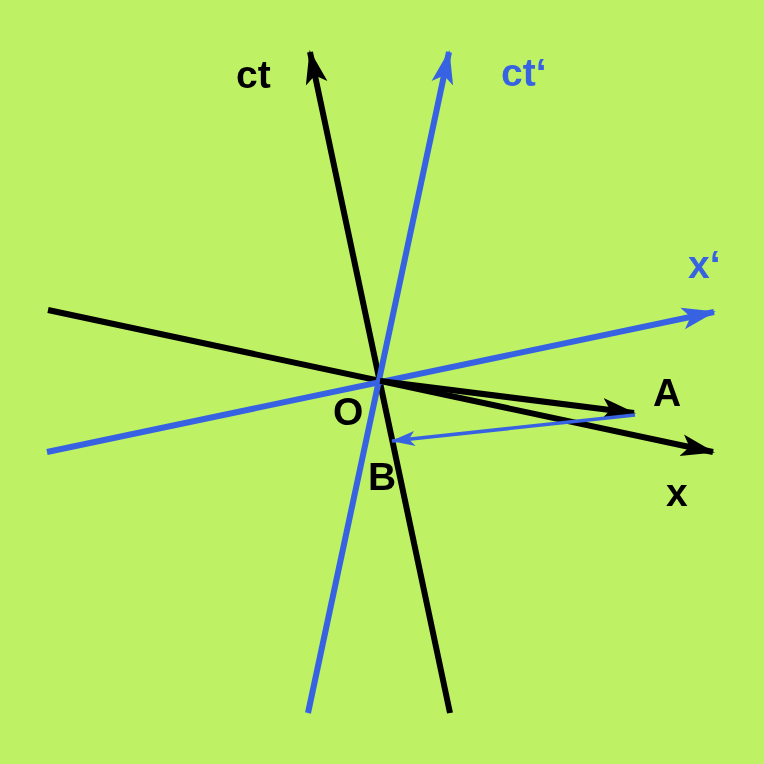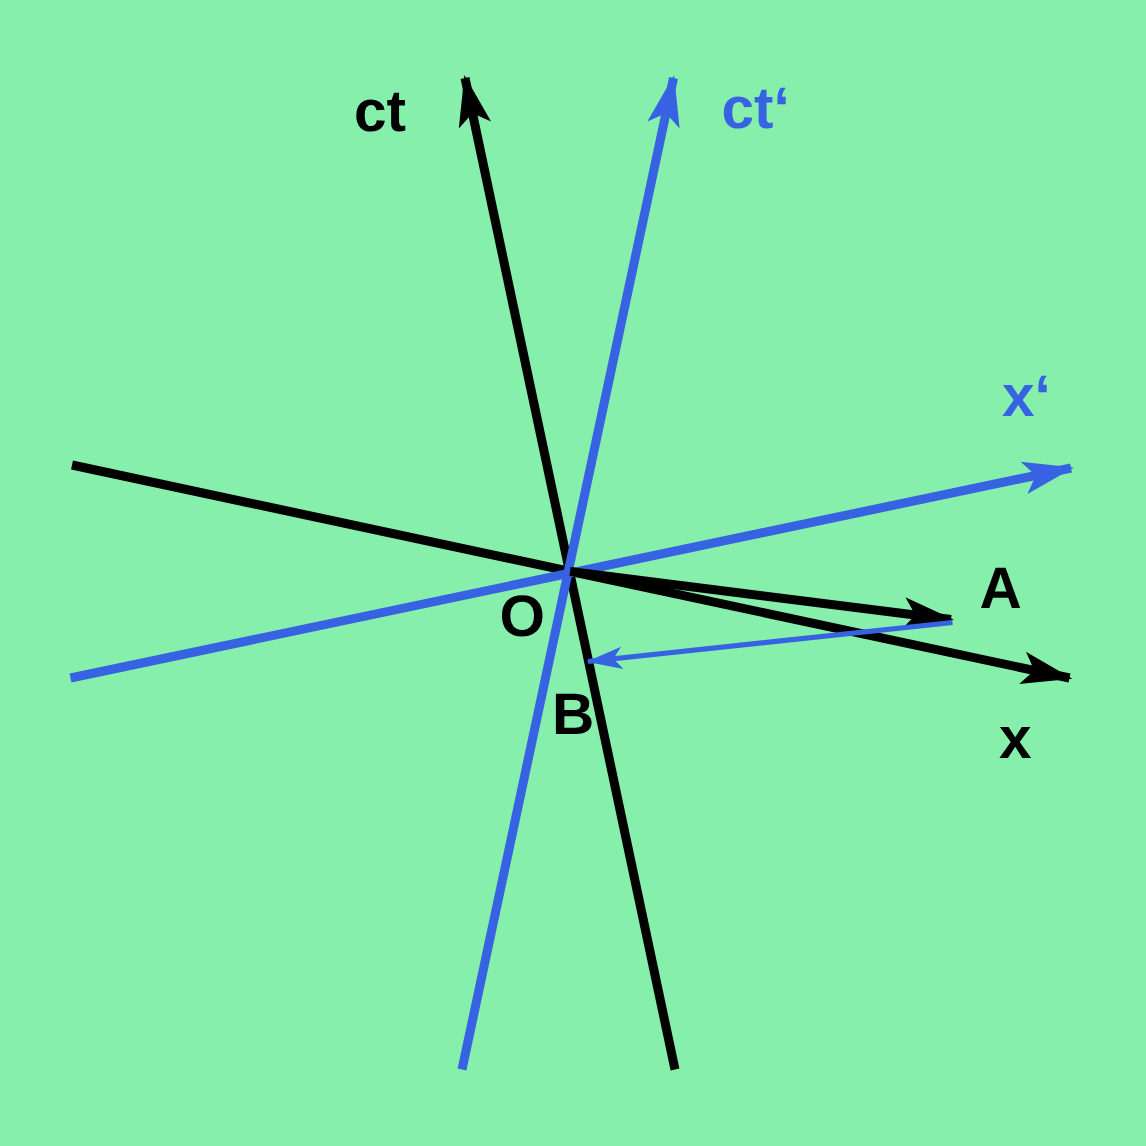--- a/index.html
+++ b/index.html
@@ -4,40 +4,40 @@
 <style>
   html, body {
     margin: 0;
     padding: 0;
     background: #ffffff;
   }
   .stage {
     position: relative;
     width: 764px;
     height: 764px;
-    background: #86efac;
+    background: #bef264;
     overflow: hidden;
     font-family: "Liberation Sans", sans-serif;
   }
   .stage svg {
     position: absolute;
     left: 0;
     top: 0;
   }
   .lbl {
     position: absolute;
     font-family: "Liberation Sans", sans-serif;
     font-weight: bold;
     font-size: 39px;
     line-height: 1;
     color: #000000;
     white-space: nowrap;
     user-select: none;
   }
-  .lbl.blue { color: #3763E3; }
+  .lbl.blue { color: #3763E3; margin-left: 20px; }
   .lbl-ct       { left: 236px; top: 55px;  }
   .lbl-ct-prime { left: 481px; top: 53px;  }
   .lbl-x-prime  { left: 668px; top: 245px; }
   .lbl-x        { left: 666px; top: 473px; }
   .lbl-A        { left: 653px; top: 373px; }
   .lbl-O        { left: 333px; top: 392px; }
   .lbl-B        { left: 368px; top: 457px; }
 </style>
 </head>
 <body>

